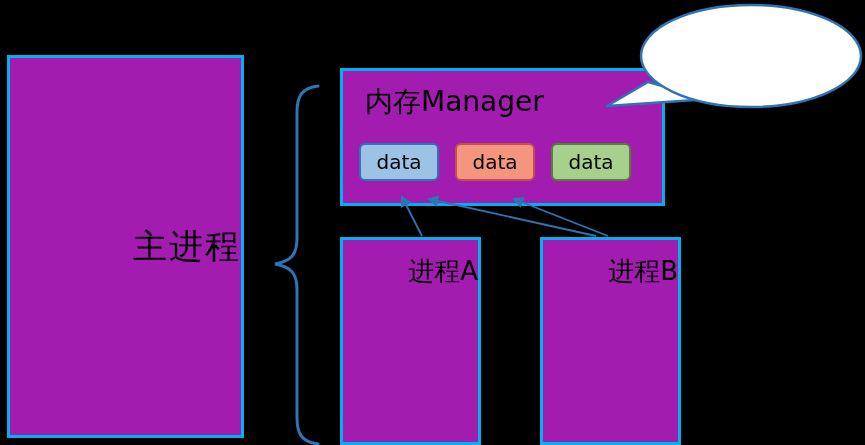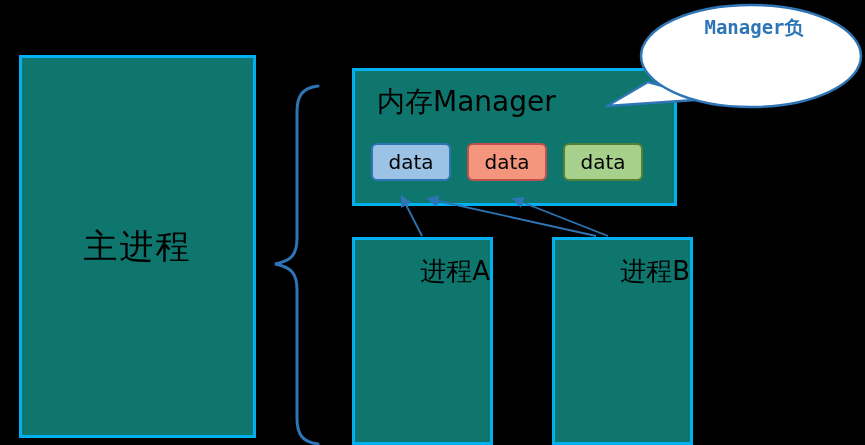--- a/index.html
+++ b/index.html
@@ -9,30 +9,29 @@
   .canvas {
     position: relative;
     width: 865px;
     height: 445px;
     background: #000;
     overflow: hidden;
   }
 
   .box {
     position: absolute;
-    background: #0f766e;
+    background: #a21caf;
     border: 3px solid #00B0F0;
     z-index: 1;
-    margin-left: 12px;
   }
 
   .main-process {
     left: 7px; top: 55px;
     width: 237px; height: 383px;
-    display: flex; align-items: center; justify-content: center;
+    display: flex; align-items: center; justify-content: flex-end;
   }
   .main-label { font-size: 34px; color: #000; letter-spacing: 2px; }
 
   .manager {
     left: 340px; top: 68px;
     width: 325px; height: 138px;
   }
   .manager-title {
     margin: 12px 0 0 22px;
     font-size: 28px;
@@ -132,16 +131,15 @@
     <line x1="596" y1="236" x2="429" y2="199" stroke="#2E75B6" stroke-width="1.8" marker-end="url(#arrow)"></line>
     <line x1="608" y1="236" x2="514" y2="199" stroke="#2E75B6" stroke-width="1.8" marker-end="url(#arrow)"></line>
 
     <g>
       <polygon points="648,82 607,106 710,99" fill="#fff" stroke="#2E75B6" stroke-width="2.5" stroke-linejoin="round"></polygon>
       <ellipse cx="751" cy="56" rx="110" ry="51" fill="#fff" stroke="#2E75B6" stroke-width="2.5"></ellipse>
     </g>
   </svg>
 
   <div class="callout-text">
-    <div>Manager负</div>
   </div>
 
 </div>
 
 </body></html>

